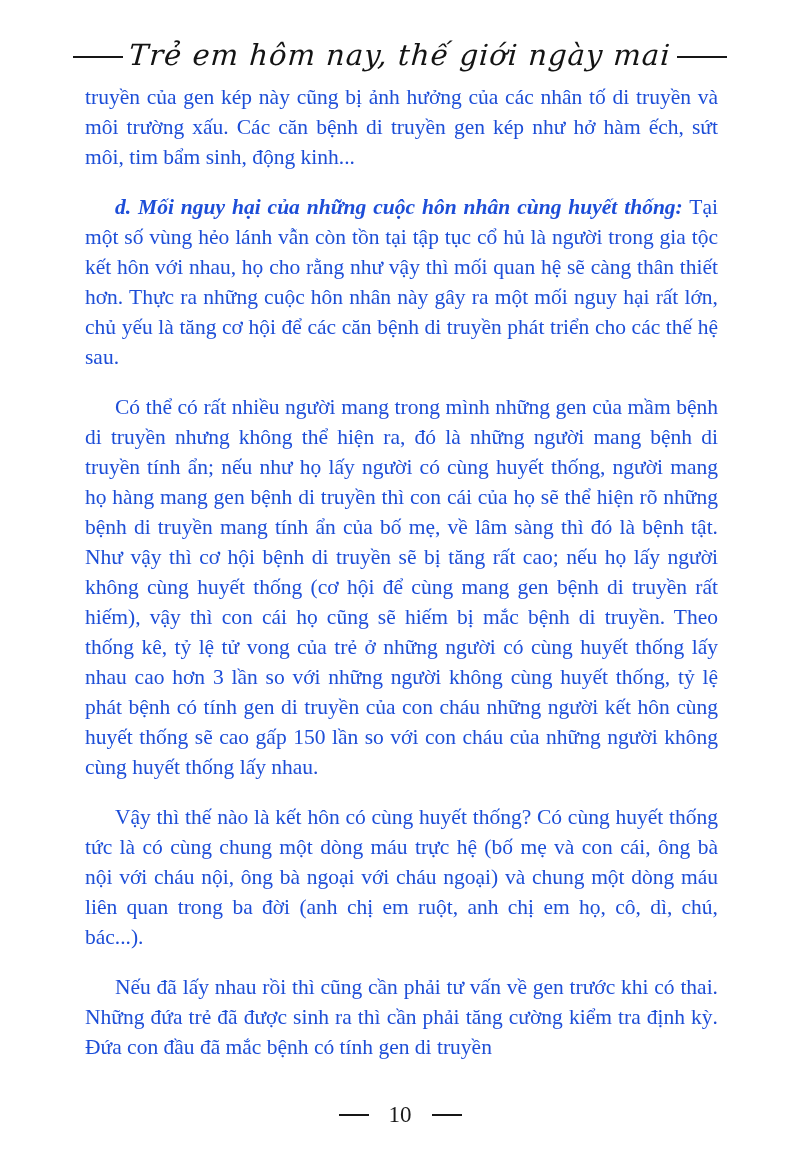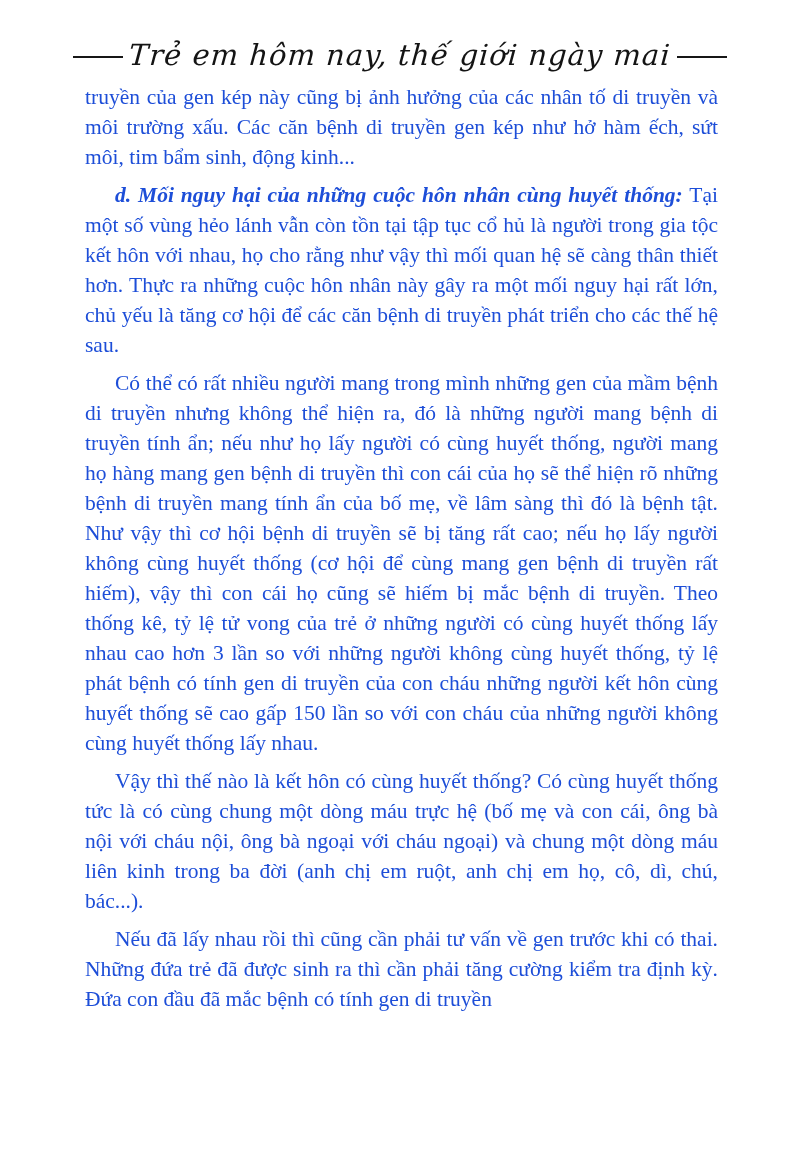--- a/index.html
+++ b/index.html
@@ -49,21 +49,21 @@
   .body-text {
     margin: 10px 82px 0 85px;
     font-size: 21.5px;
     line-height: 30px;
     text-align: justify;
     color: #1d4ed8;
   }
 
   .para { text-indent: 30px; }
   .para.no-indent { text-indent: 0; }
-  .para + .para { margin-top: 8px; }
+  .para + .para { margin-top: 20px; }
 
   .lead-heading {
     font-style: italic;
     font-weight: bold;
   }
 
   
   .footer {
     position: absolute;
     left: 0;
@@ -95,20 +95,25 @@
   </div>
 
   <div class="body-text">
 
     <p class="para no-indent">truyền của gen kép này cũng bị ảnh hưởng của các nhân tố di truyền và môi trường xấu. Các căn bệnh di truyền gen kép như hở hàm ếch, sứt môi, tim bẩm sinh, động kinh...</p>
 
     <p class="para"><span class="lead-heading">d. Mối nguy hại của những cuộc hôn nhân cùng huyết thống:</span><span> Tại một số vùng hẻo lánh vẫn còn tồn tại tập tục cổ hủ là người trong gia tộc kết hôn với nhau, họ cho rằng như vậy thì mối quan hệ sẽ càng thân thiết hơn. Thực ra những cuộc hôn nhân này gây ra một mối nguy hại rất lớn, chủ yếu là tăng cơ hội để các căn bệnh di truyền phát triển cho các thế hệ sau.</span></p>
 
     <p class="para">Có thể có rất nhiều người mang trong mình những gen của mầm bệnh di truyền nhưng không thể hiện ra, đó là những người mang bệnh di truyền tính ẩn; nếu như họ lấy người có cùng huyết thống, người mang họ hàng mang gen bệnh di truyền thì con cái của họ sẽ thể hiện rõ những bệnh di truyền mang tính ẩn của bố mẹ, về lâm sàng thì đó là bệnh tật. Như vậy thì cơ hội bệnh di truyền sẽ bị tăng rất cao; nếu họ lấy người không cùng huyết thống (cơ hội để cùng mang gen bệnh di truyền rất hiếm), vậy thì con cái họ cũng sẽ hiếm bị mắc bệnh di truyền. Theo thống kê, tỷ lệ tử vong của trẻ ở những người có cùng huyết thống lấy nhau cao hơn 3 lần so với những người không cùng huyết thống, tỷ lệ phát bệnh có tính gen di truyền của con cháu những người kết hôn cùng huyết thống sẽ cao gấp 150 lần so với con cháu của những người không cùng huyết thống lấy nhau.</p>
 
-    <p class="para">Vậy thì thế nào là kết hôn có cùng huyết thống? Có cùng huyết thống tức là có cùng chung một dòng máu trực hệ (bố mẹ và con cái, ông bà nội với cháu nội, ông bà ngoại với cháu ngoại) và chung một dòng máu liên kinh trong ba đời (anh chị em ruột, anh chị em họ, cô, dì, chú, bác...).</p>
+    <p class="para">Vậy thì thế nào là kết hôn có cùng huyết thống? Có cùng huyết thống tức là có cùng chung một dòng máu trực hệ (bố mẹ và con cái, ông bà nội với cháu nội, ông bà ngoại với cháu ngoại) và chung một dòng máu liên quan trong ba đời (anh chị em ruột, anh chị em họ, cô, dì, chú, bác...).</p>
 
     <p class="para">Nếu đã lấy nhau rồi thì cũng cần phải tư vấn về gen trước khi có thai. Những đứa trẻ đã được sinh ra thì cần phải tăng cường kiểm tra định kỳ. Đứa con đầu đã mắc bệnh có tính gen di truyền</p>
 
   </div>
 
+  <div class="footer">
+    <span class="rule footer-rule"></span>
+    <span class="page-number">10</span>
+    <span class="rule footer-rule"></span>
+  </div>
 
 </div>
 
 </body></html>

